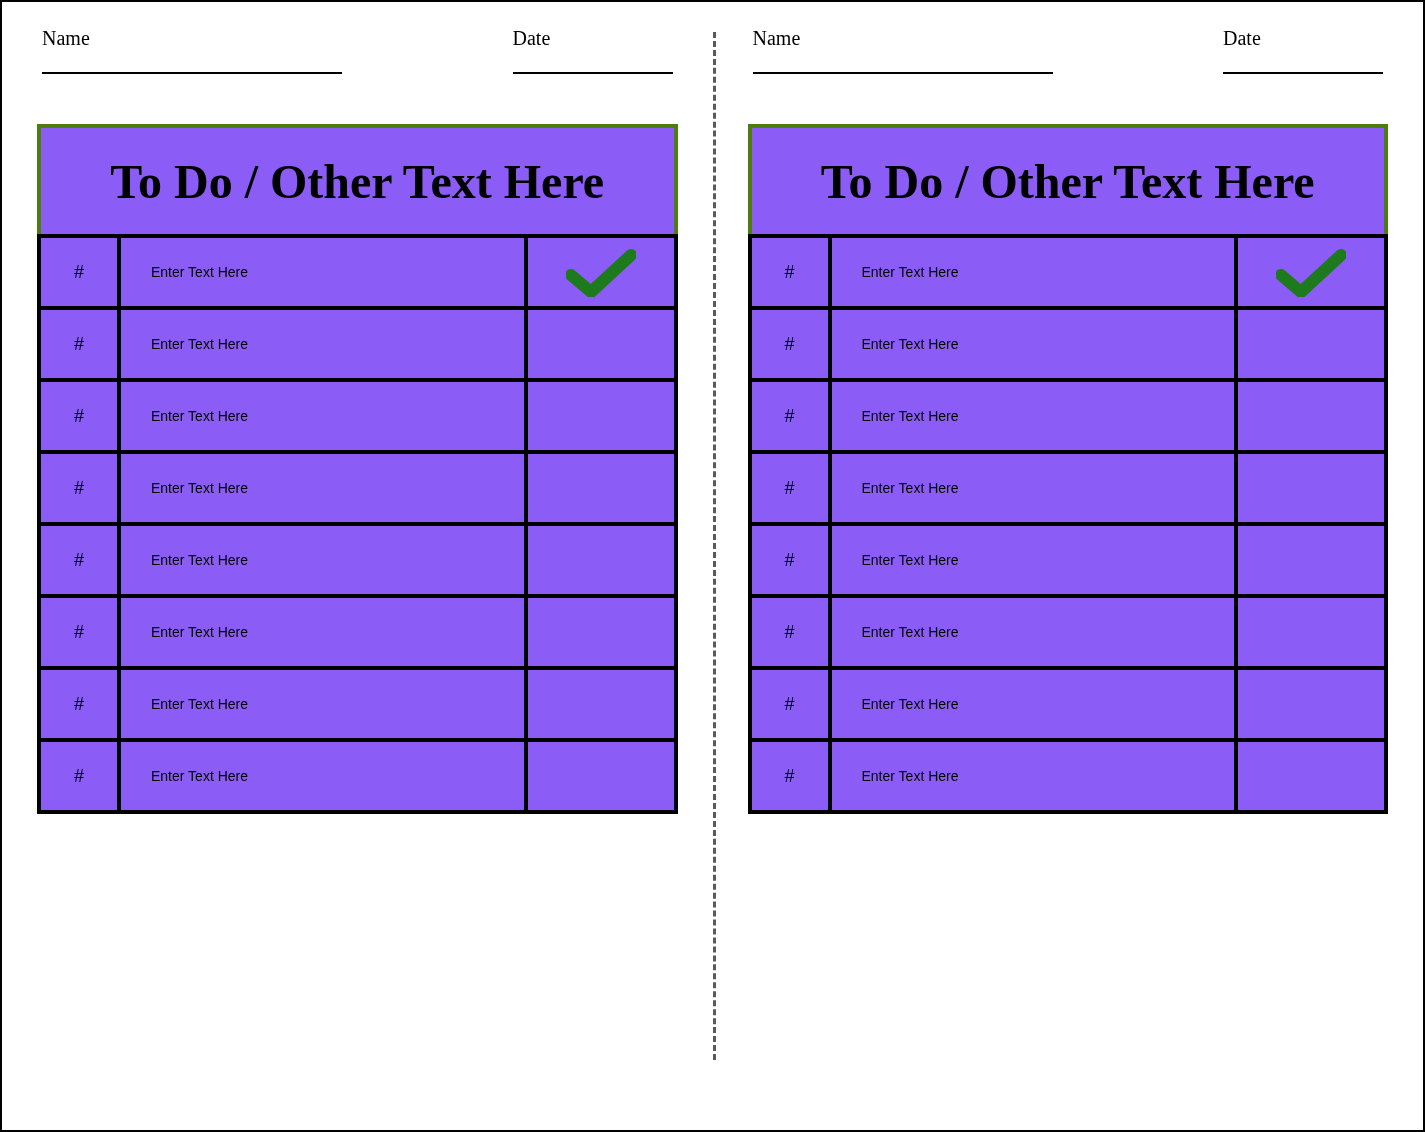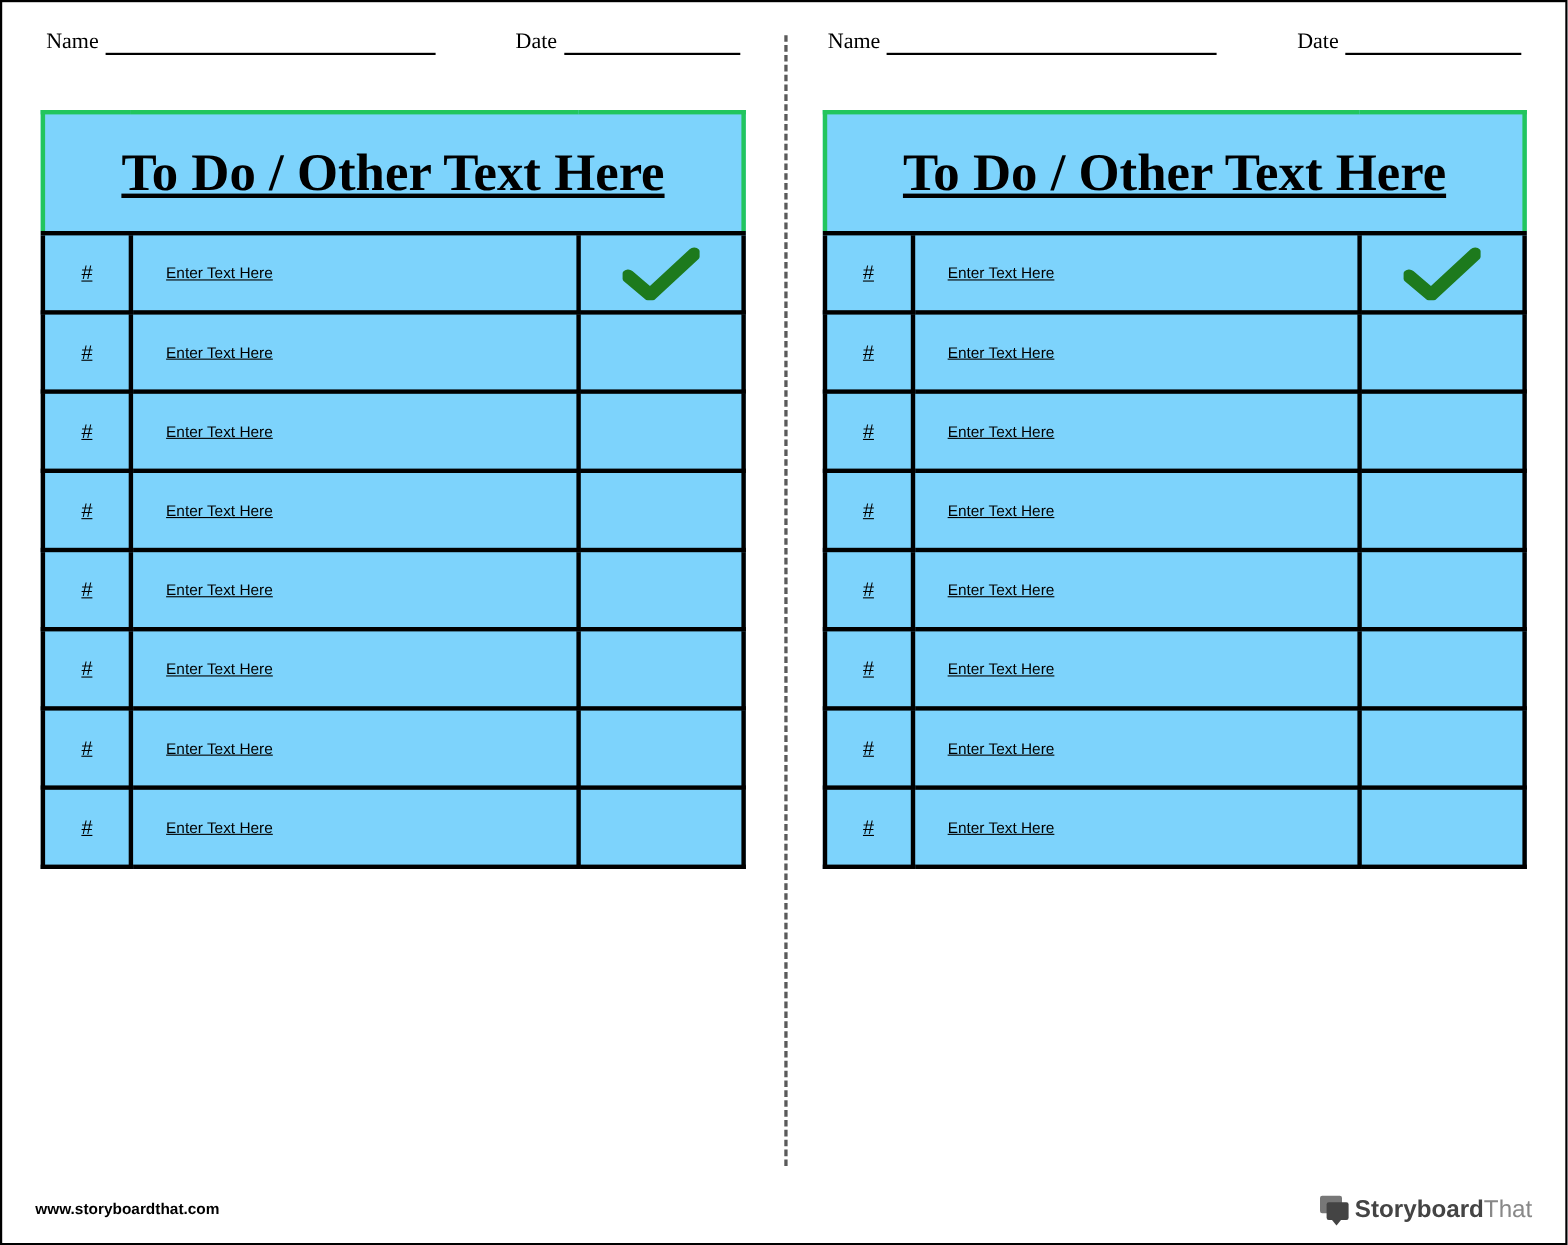--- a/index.html
+++ b/index.html
@@ -33,36 +33,36 @@
   .meta-row {
     display: flex;
     justify-content: space-between;
     align-items: baseline;
     font-size: 20px;
     margin-bottom: 50px;
     padding: 0 5px;
   }
   .meta-field {
     display: flex;
-    align-items: flex-end;
+    align-items: flex-start;
     gap: 6px;
+    flex-direction: column;
   }
   .meta-line {
     display: inline-block;
     border-bottom: 2px solid #000;
     height: 18px;
   }
   .name-line { width: 300px; }
   .date-line { width: 160px; }
   .todo-table {
     width: 100%;
-    border: 4px solid #22c55e;
+    border: 4px solid #4d7c0f;
     border-collapse: collapse;
-    background: #7dd3fc;
-    text-decoration: underline;
+    background: #8b5cf6;
   }
   .todo-header-row td {
     border-bottom: 4px solid #000;
     height: 110px;
     text-align: center;
     font-size: 48px;
     font-weight: bold;
     font-family: "Times New Roman", Times, serif;
     padding: 0 10px;
   }
@@ -272,26 +272,14 @@
       </tr>
       <tr class="todo-row">
         <td class="col-num">#</td>
         <td class="col-text">Enter Text Here</td>
         <td class="col-check"></td>
       </tr>
     </tbody>
       </table>
   </div>
 
-  <div class="footer">
-    <span class="footer-url">www.storyboardthat.com</span>
-    <span class="footer-brand">
-      <span class="brand-icon">
-        <span class="back"></span>
-          <span class="front"></span>
-      </span>
-      <span>
-        <span class="b1">Storyboard</span><span class="b2">That</span>
-      </span>
-    </span>
-  </div>
 
 </div>
 
 </body></html>

